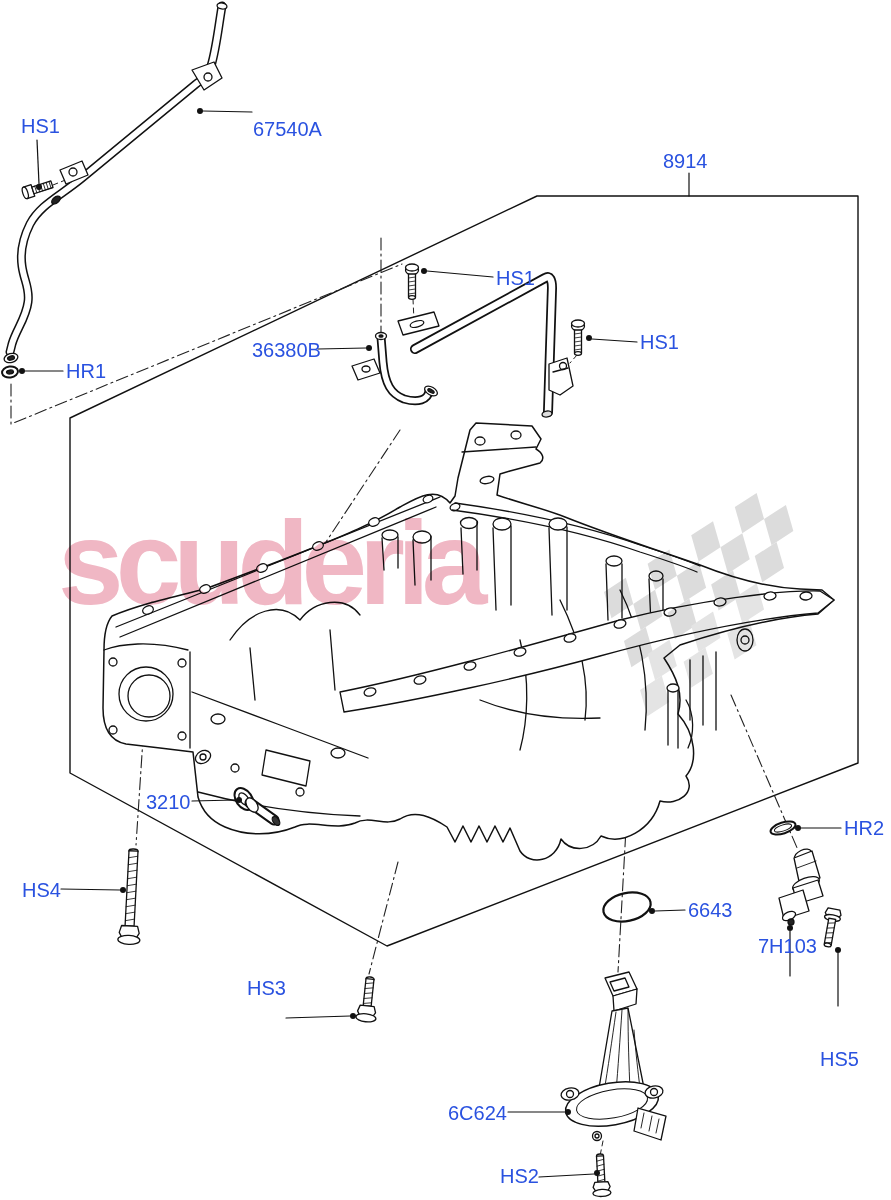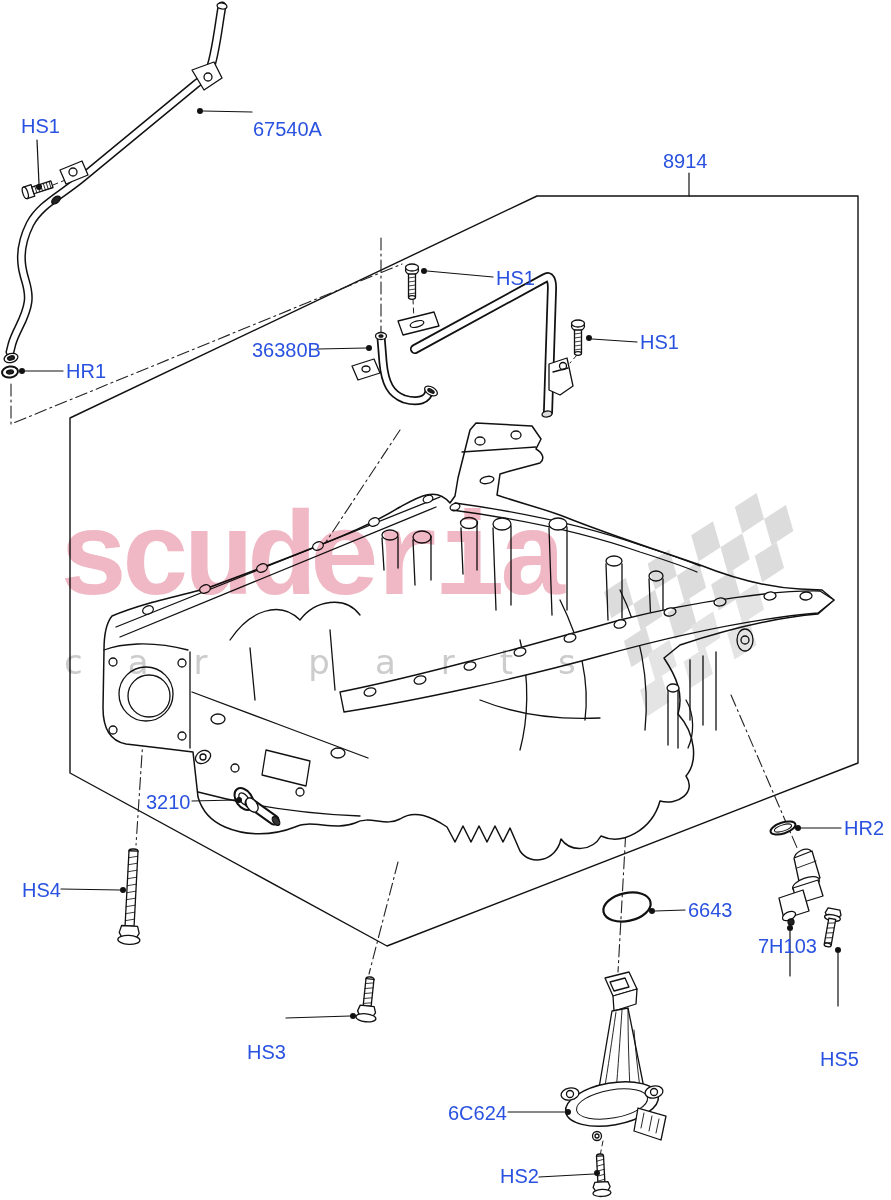--- a/index.html
+++ b/index.html
@@ -3,21 +3,21 @@
 <meta charset="utf-8">
 <style>
   html,body{margin:0;padding:0;background:#fff;}
   .stage{position:relative;width:891px;height:1200px;background:var(--background,#fff);overflow:hidden;
          font-family:"Liberation Sans",sans-serif;}
   .stage svg{position:absolute;left:0;top:0;}
   .part-label{position:absolute;font-size:20px;line-height:20px;color:var(--label_blue,#2a52e0);
               white-space:nowrap;cursor:pointer;}
   .wm-brand{position:absolute;left:58px;top:504px;font-size:118px;line-height:1;font-weight:bold;
             letter-spacing:-8px;color:var(--watermark_pink,#f0b7c4);mix-blend-mode:multiply;
-            font-family:Liberation Mono, monospace;}
+            font-family:Liberation Sans, sans-serif;}
   .wm-tagline{position:absolute;left:64px;top:645px;font-size:34px;line-height:1;
               letter-spacing:45px;color:var(--watermark_gray,#ccc);mix-blend-mode:multiply;
               font-family:"DejaVu Sans",sans-serif;}
   .blend-mul{mix-blend-mode:multiply;}
 </style>
 </head>
 <body>
 
 <div class="stage">
 
@@ -339,32 +339,31 @@
         <path d="M104,0 l26,0 l-8,26 l-26,0 Z"></path>
             <path d="M26,-26 l26,0 l-8,26 l-26,0 Z"></path>
         <path d="M78,-26 l26,0 l-8,26 l-26,0 Z"></path>
             <path d="M130,-26 l26,0 l-8,26 l-26,0 Z"></path>
       </g>
     </g>
   </g>
 </svg>
 
 <div class="wm-brand">scuderia</div>
-<div class="wm-tagline">car parts</div>
 
 <div class="part-label" style="left:21px;top:116px">HS1</div>
 <div class="part-label" style="left:253px;top:119px">67540A</div>
 <div class="part-label" style="left:663px;top:151px">8914</div>
 <div class="part-label" style="left:496px;top:268px">HS1</div>
 <div class="part-label" style="left:252px;top:340px">36380B</div>
 <div class="part-label" style="left:66px;top:361px">HR1</div>
 <div class="part-label" style="left:640px;top:332px">HS1</div>
 <div class="part-label" style="left:146px;top:792px">3210</div>
 <div class="part-label" style="left:22px;top:880px">HS4</div>
-<div class="part-label" style="left:247px;top:1042px">HS3</div>
+<div class="part-label" style="left:247px;top:978px">HS3</div>
 <div class="part-label" style="left:688px;top:900px">6643</div>
 <div class="part-label" style="left:844px;top:818px">HR2</div>
 <div class="part-label" style="left:758px;top:936px">7H103</div>
 <div class="part-label" style="left:820px;top:1049px">HS5</div>
 <div class="part-label" style="left:448px;top:1103px">6C624</div>
 <div class="part-label" style="left:500px;top:1166px">HS2</div>
 
 </div>
 
 </body></html>

